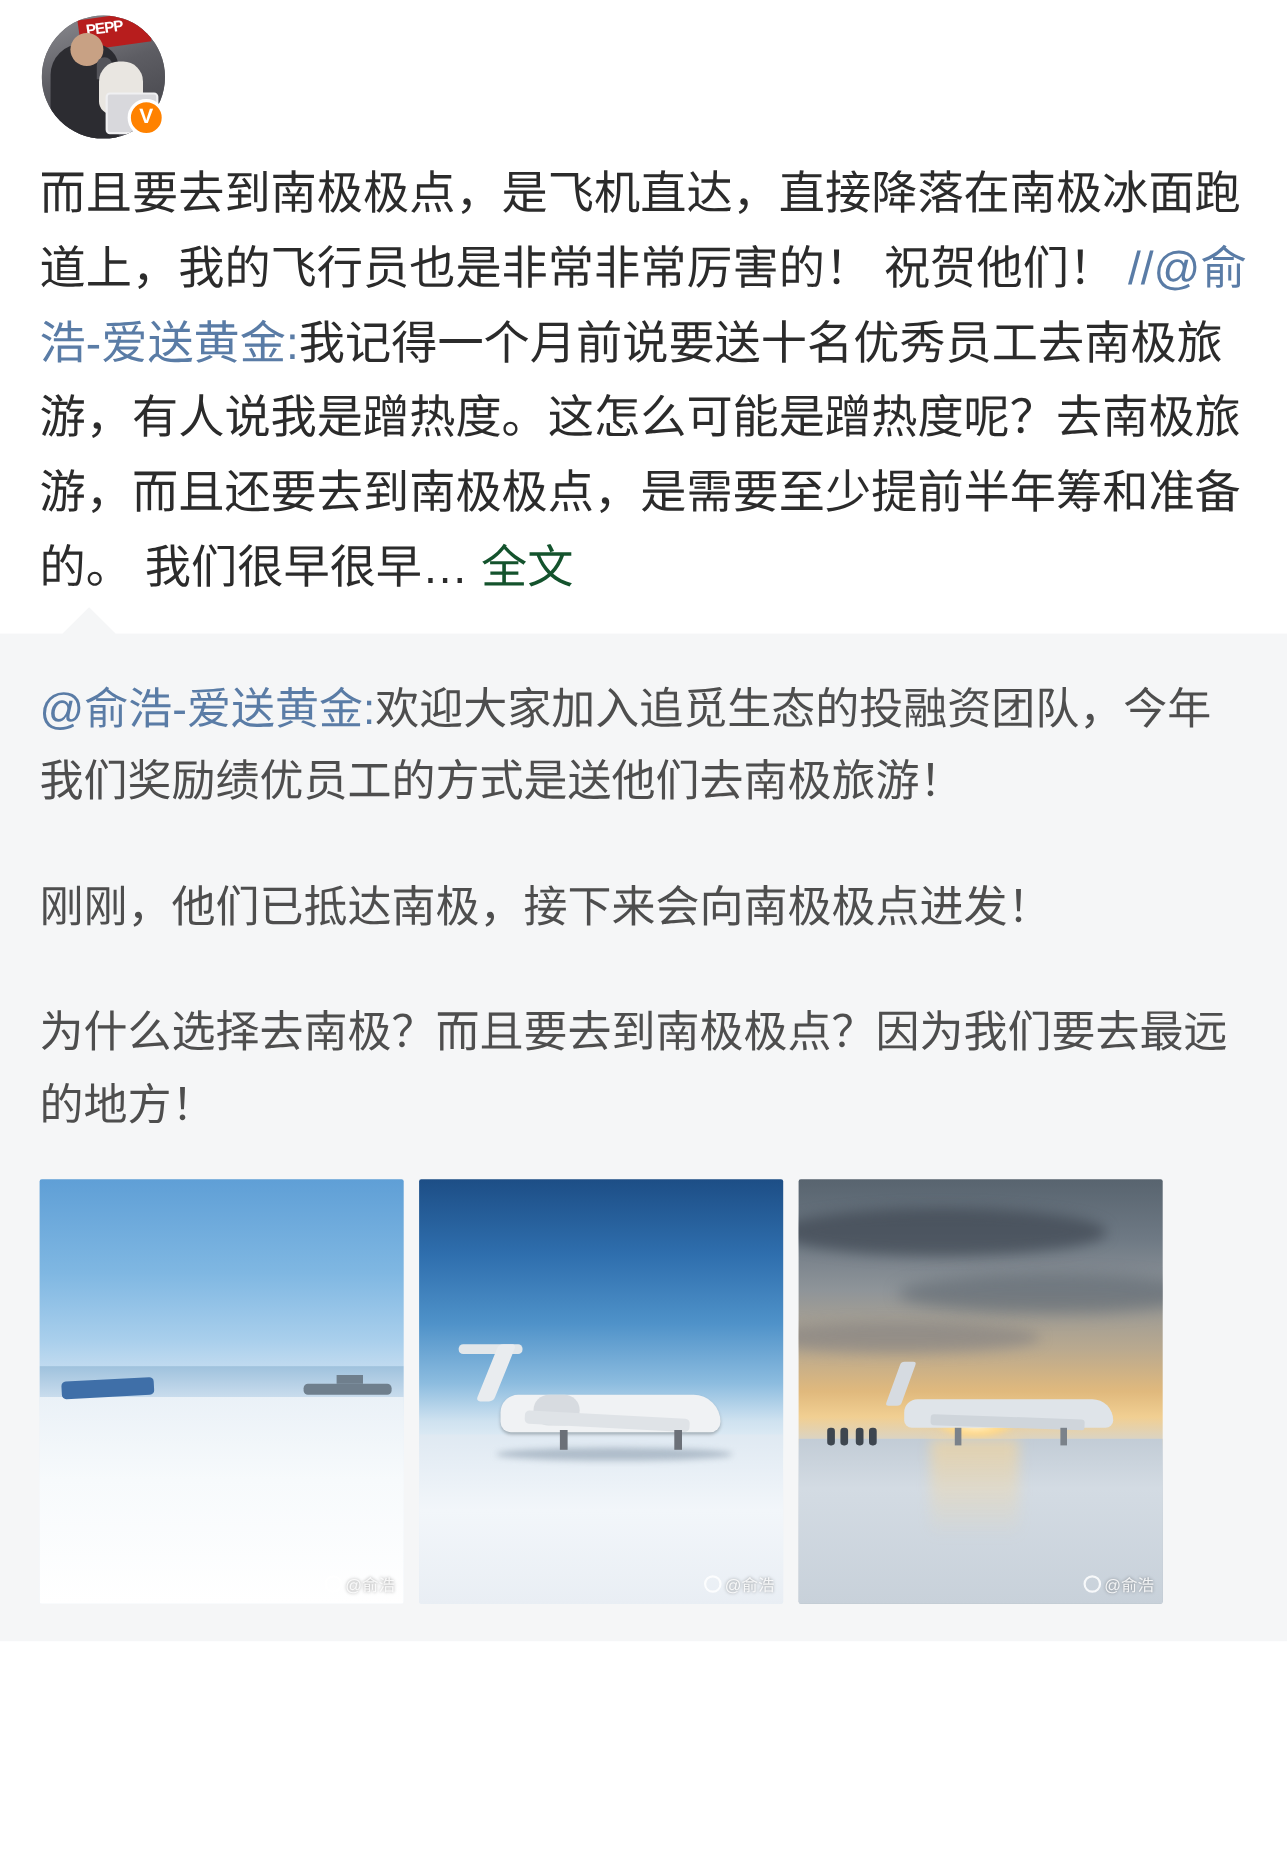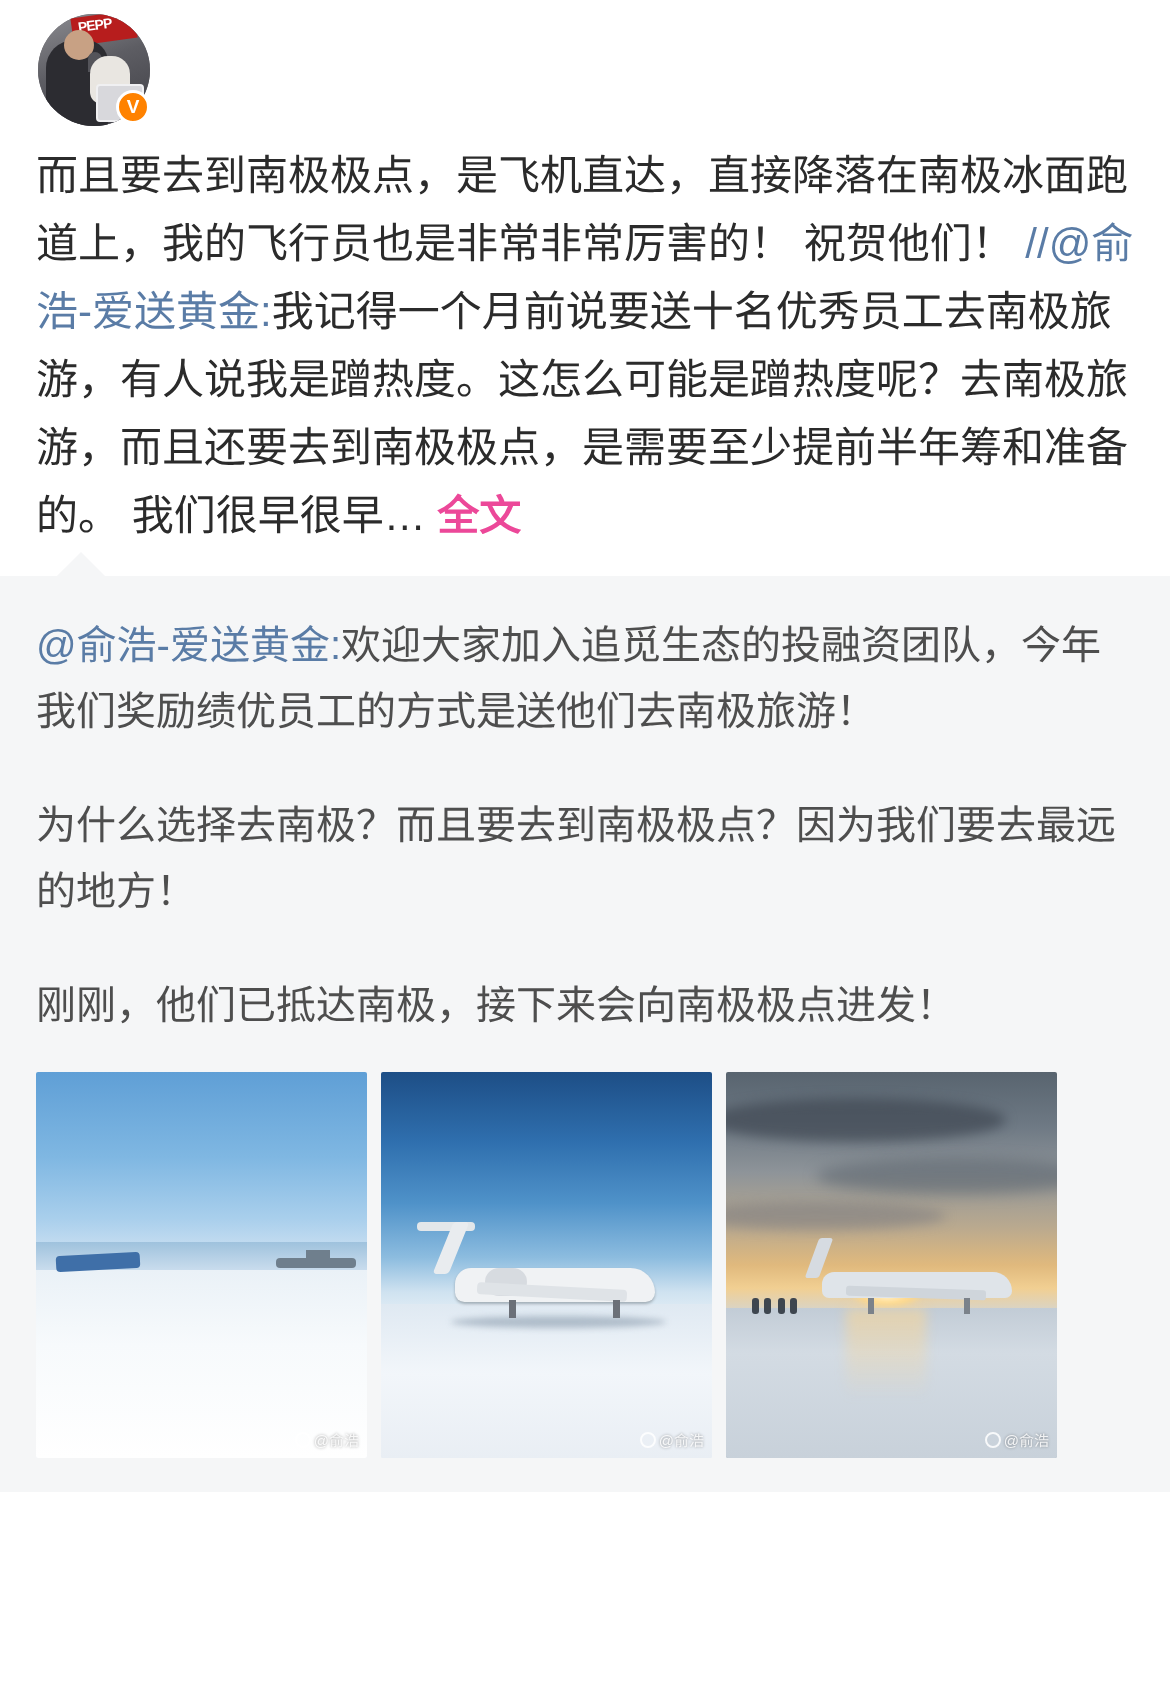--- a/index.html
+++ b/index.html
@@ -195,22 +195,21 @@
     padding: 22px 36px 8px 36px;
     font-size: 42px;
     line-height: 68px;
     color: #2b2b2b;
     letter-spacing: 0px;
   }
   .mention {
     color: #5a7ca6;
   }
   .link-more {
-    color: #ec4899;
-    font-weight: bold;
+    color: #14532d;
   }
 
   
   .quote-card {
     position: relative;
     margin-top: 18px;
     background: #f5f6f7;
     padding: 36px 32px 34px 36px;
   }
   .quote-notch {
@@ -548,22 +547,22 @@
 
 <div class="post-body">
   <span>而且要去到南极极点，是飞机直达，直接降落在南极冰面跑道上，我的飞行员也是非常非常厉害的！ 祝贺他们！ </span><span class="mention">//@俞浩-爱送黄金:</span><span>我记得一个月前说要送十名优秀员工去南极旅游，有人说我是蹭热度。这怎么可能是蹭热度呢？去南极旅游，而且还要去到南极极点，是需要至少提前半年筹和准备的。 我们很早很早… </span><span class="link-more">全文</span>
 </div>
 
 <div class="quote-card">
   <div class="quote-notch"></div>
 
   <div class="quote-text">
     <p class="quote-para"><span class="mention">@俞浩-爱送黄金:</span><span>欢迎大家加入追觅生态的投融资团队，今年我们奖励绩优员工的方式是送他们去南极旅游！</span></p>
+    <p class="quote-para">刚刚，他们已抵达南极，接下来会向南极极点进发！</p>
     <p class="quote-para">为什么选择去南极？而且要去到南极极点？因为我们要去最远的地方！</p>
-    <p class="quote-para">刚刚，他们已抵达南极，接下来会向南极极点进发！</p>
   </div>
 
   <div class="image-row">
 
     <div class="photo p1">
       <div class="p1-mount"></div>
       <div class="p1-ground"></div>
       <div class="p1-left"></div>
       <div class="p1-plane"></div>
       <div class="wm">

